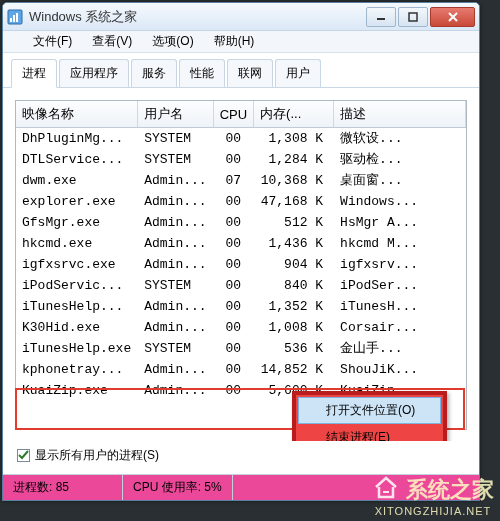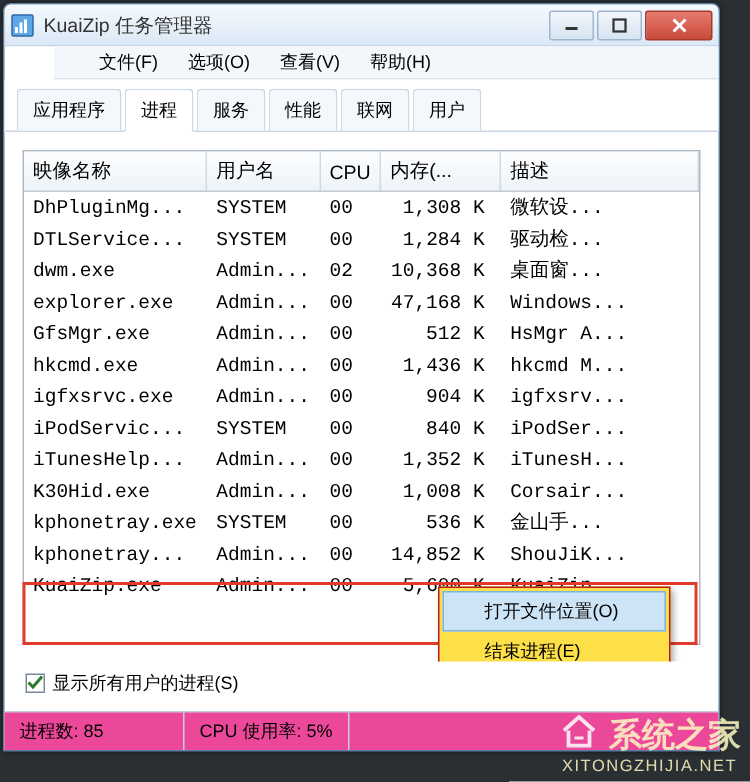--- a/index.html
+++ b/index.html
@@ -69,21 +69,20 @@
     width: 45px;
     font-weight: bold;
   }
   .menubar {
     height: 22px;
     display: flex;
     align-items: center;
     padding: 0 20px;
     background: #f3f6fa;
     border-bottom: 1px solid #d8e0e8;
-    margin-left: 33px;
   }
   .menu-item {
     padding: 2px 10px;
   }
   .tabbar {
     display: flex;
     padding: 6px 8px 0 8px;
     background: #fff;
     border-bottom: 1px solid #c9d6e3;
   }
@@ -132,34 +131,34 @@
   tbody td {
     padding: 3px 6px;
     border-right: 1px solid transparent;
     font-family: Consolas, "Courier New", monospace;
     white-space: nowrap;
     overflow: hidden;
   }
   tbody tr { line-height: 15px; }
   .col-img { width: 110px; }
   .col-user { width: 65px; }
-  .col-cpu { width: 40px; text-align: left; }
+  .col-cpu { width: 40px; text-align: center; }
   .col-mem { width: 80px; text-align: right; padding-right: 10px !important; }
   .col-desc { width: auto; }
   tbody .col-mem { text-align: right; }
   thead .col-mem { text-align: left; }
   .highlight-box {
     position: absolute;
     border: 2px solid #e23b2e;
     pointer-events: none;
   }
   .context-menu {
     position: absolute;
-    background: #fde047;
-    border: 1px solid #b91c1c;
+    background: #ef4444;
+    border: 4px solid #b91c1c;
     box-shadow: 2px 2px 4px rgba(0,0,0,0.3);
     padding: 2px;
     z-index: 10;
     min-width: 155px;
   }
   .ctx-item {
     padding: 5px 20px 5px 28px;
     font-size: 12px;
   }
   .ctx-item.hover {
@@ -225,21 +224,21 @@
 
   <div class="titlebar">
     <span class="app-icon">
       <svg viewBox="0 0 16 16" width="16" height="16">
         <rect x="1" y="1" width="14" height="14" rx="1" fill="#5fa6e6" stroke="#2c6aa8"></rect>
         <rect x="3" y="9" width="2" height="4" fill="#fff"></rect>
         <rect x="6" y="6" width="2" height="7" fill="#fff"></rect>
         <rect x="9" y="4" width="2" height="9" fill="#fff"></rect>
       </svg>
     </span>
-    <span class="title-text">KuaiZip 任务管理器</span>
+    <span class="title-text">Windows 系统之家</span>
     <div class="win-btns">
       <div class="win-btn">
         <svg width="10" height="10">
             <line x1="1" y1="7" x2="9" y2="7" stroke="#333" stroke-width="2"></line>
           </svg>
       </div>
       <div class="win-btn">
         <svg width="10" height="10">
             <rect x="1" y="1" width="8" height="8" fill="none" stroke="#333" stroke-width="1.5"></rect>
           </svg>
@@ -248,28 +247,28 @@
         <svg width="10" height="10">
             <line x1="1" y1="1" x2="9" y2="9" stroke="#fff" stroke-width="2"></line>
             <line x1="9" y1="1" x2="1" y2="9" stroke="#fff" stroke-width="2"></line>
           </svg>
       </div>
     </div>
   </div>
 
   <div class="menubar">
     <div class="menu-item">文件(F)</div>
+    <div class="menu-item">查看(V)</div>
     <div class="menu-item">选项(O)</div>
-    <div class="menu-item">查看(V)</div>
     <div class="menu-item">帮助(H)</div>
   </div>
 
   <div class="tabbar">
+    <div class="tab active">进程</div>
     <div class="tab">应用程序</div>
-    <div class="tab active">进程</div>
     <div class="tab">服务</div>
     <div class="tab">性能</div>
     <div class="tab">联网</div>
     <div class="tab">用户</div>
   </div>
 
   <div class="table-area">
     <div class="table-wrap">
       <table>
         <thead>
@@ -292,21 +291,21 @@
             <tr>
               <td class="col-img">DTLService...</td>
               <td class="col-user">SYSTEM</td>
               <td class="col-cpu">00</td>
               <td class="col-mem">1,284 K</td>
               <td class="col-desc">驱动检...</td>
             </tr>
             <tr>
               <td class="col-img">dwm.exe</td>
               <td class="col-user">Admin...</td>
-              <td class="col-cpu">02</td>
+              <td class="col-cpu">07</td>
               <td class="col-mem">10,368 K</td>
               <td class="col-desc">桌面窗...</td>
             </tr>
             <tr>
               <td class="col-img">explorer.exe</td>
               <td class="col-user">Admin...</td>
               <td class="col-cpu">00</td>
               <td class="col-mem">47,168 K</td>
               <td class="col-desc">Windows...</td>
             </tr>
@@ -346,21 +345,21 @@
               <td class="col-desc">iTunesH...</td>
             </tr>
             <tr>
               <td class="col-img">K30Hid.exe</td>
               <td class="col-user">Admin...</td>
               <td class="col-cpu">00</td>
               <td class="col-mem">1,008 K</td>
               <td class="col-desc">Corsair...</td>
             </tr>
             <tr>
-              <td class="col-img">kphonetray.exe</td>
+              <td class="col-img">iTunesHelp.exe</td>
               <td class="col-user">SYSTEM</td>
               <td class="col-cpu">00</td>
               <td class="col-mem">536 K</td>
               <td class="col-desc">金山手...</td>
             </tr>
             <tr>
               <td class="col-img">kphonetray...</td>
               <td class="col-user">Admin...</td>
               <td class="col-cpu">00</td>
               <td class="col-mem">14,852 K</td>

